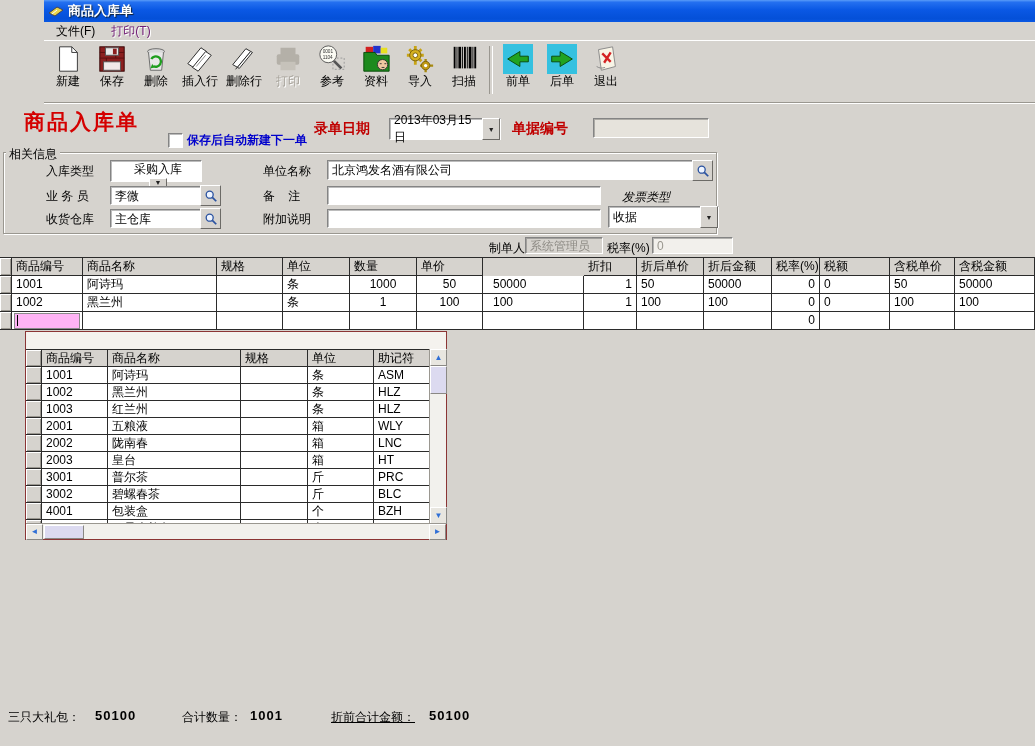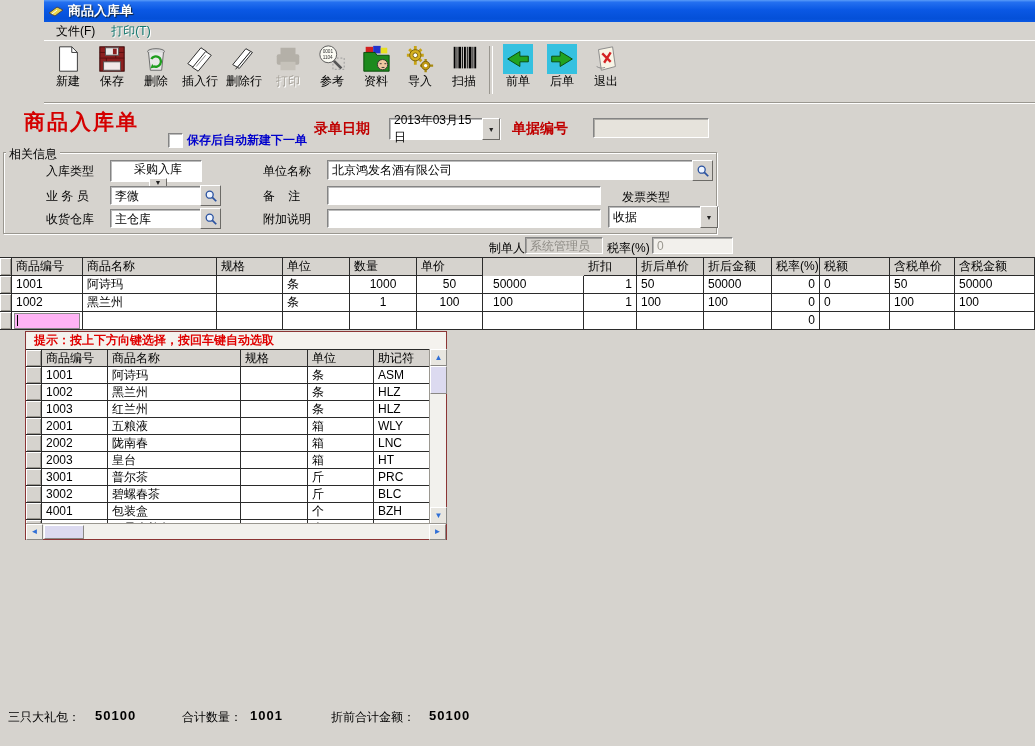--- a/index.html
+++ b/index.html
@@ -6,21 +6,21 @@
   .win{position:relative;width:1035px;height:746px;background:#d6d3ce;overflow:hidden;
        font-family:"Liberation Sans","DejaVu Sans",sans-serif;font-size:12px;color:#000;padding-left:44px;}
   
   .titlebar{height:22px;display:flex;align-items:center;gap:4px;padding-left:4px;
     background:linear-gradient(180deg,#5a9cf8 0%,#2470f0 10%,#0a58e4 45%,#0450d8 85%,#0a58e4 100%);}
   .titlebar .title{color:#fff;font-weight:bold;font-size:13px;text-shadow:1px 1px 1px #123;}
   .appicon{width:16px;height:16px;display:inline-block;}
   
   .menubar{height:18px;display:flex;align-items:center;padding-left:4px;border-bottom:1px solid #fff;}
   .menu-item{padding:1px 8px;}
-  .menu-item.disabled{color:#0f766e;text-shadow:1px 1px 0 #fff;}
+  .menu-item.disabled{color:#701a75;text-shadow:1px 1px 0 #fff;}
   
   .toolbar{height:60px;display:flex;align-items:flex-start;padding:1px 0 0 2px;
     border-bottom:1px solid #9a9790;box-shadow:0 1px 0 #fff;}
   .tbtn{width:44px;height:56px;display:flex;flex-direction:column;align-items:center;padding-top:2px;}
   .tbtn svg{width:30px;height:30px;flex:none;}
   .tbtn .lbl{font-size:12px;line-height:14px;white-space:nowrap;}
   .tbtn.disabled .lbl{color:#a8a49c;text-shadow:1px 1px 0 #fff;}
   .tb-sep{width:2px;height:48px;margin:4px 3px 0 3px;border-left:1px solid #9a9790;border-right:1px solid #fff;}
   
   .abs{position:absolute;}
@@ -262,21 +262,21 @@
   <div class="abs lab" style="left:46px;top:188px;">业 务 员</div>
   <div class="abs sunken field" style="left:110px;top:186px;width:86px;height:17px;">李微</div>
   <div class="abs raised magbtn" style="left:200px;top:185px;">
     <svg viewBox="0 0 16 16">
         <circle cx="6.5" cy="6.5" r="4" fill="#eef4ff" stroke="#2a52a0" stroke-width="1.5"></circle>
         <line x1="9.5" y1="9.5" x2="14" y2="14" stroke="#2a52a0" stroke-width="2"></line>
       </svg>
   </div>
   <div class="abs lab" style="left:263px;top:188px;">备    注</div>
   <div class="abs sunken field" style="left:327px;top:186px;width:264px;height:17px;"></div>
-  <div class="abs lab" style="left:622px;top:189px;">发票类型</div>
+  <div class="abs lab" style="left:622px;top:189px;font-style:italic;">发票类型</div>
 
   <div class="abs lab" style="left:46px;top:211px;">收货仓库</div>
   <div class="abs sunken field" style="left:110px;top:209px;width:86px;height:17px;">主仓库</div>
   <div class="abs raised magbtn" style="left:200px;top:208px;">
     <svg viewBox="0 0 16 16">
         <circle cx="6.5" cy="6.5" r="4" fill="#eef4ff" stroke="#2a52a0" stroke-width="1.5"></circle>
         <line x1="9.5" y1="9.5" x2="14" y2="14" stroke="#2a52a0" stroke-width="2"></line>
       </svg>
   </div>
   <div class="abs lab" style="left:263px;top:211px;">附加说明</div>
@@ -360,21 +360,20 @@
         <div class="g-cell " style="width: 67px; flex: 0 0 auto;"></div>
         <div class="g-cell " style="width: 68px; flex: 0 0 auto;"></div>
         <div class="g-cell al-r" style="width: 48px; flex: 0 0 auto;">0</div>
         <div class="g-cell " style="width: 70px; flex: 0 0 auto;"></div>
         <div class="g-cell " style="width: 65px; flex: 0 0 auto;"></div>
         <div class="g-cell " style="width: 80px; flex: 0 0 auto;"></div>
       </div>
     </div>
 
   <div class="popup" id="popup">
-    <div class="pp-hint">提示：按上下方向键选择，按回车键自动选取</div>
     <div class="pp-body" id="pp-body">
         <div class="pp-row pp-head">
           <div class="pp-cell g-ind" style="width: 16px; flex: 0 0 auto;"></div>
           <div class="pp-cell" style="width: 66px; flex: 0 0 auto;">商品编号</div>
           <div class="pp-cell" style="width: 133px; flex: 0 0 auto;">商品名称</div>
           <div class="pp-cell" style="width: 67px; flex: 0 0 auto;">规格</div>
           <div class="pp-cell" style="width: 66px; flex: 0 0 auto;">单位</div>
           <div class="pp-cell" style="width: 56px; flex: 0 0 auto;">助记符</div>
         </div>
         <div class="pp-row">
@@ -467,16 +466,16 @@
       <div class="sbtn">◄</div>
       <div class="sthumb h-thumb"></div>
       <div class="sbtn hs-right">►</div>
     </div>
   </div>
 
   <div class="tot-lab" style="left:8px;">三只大礼包：</div>
   <div class="tot-val" style="left:95px;">50100</div>
   <div class="tot-lab" style="left:182px;">合计数量：</div>
   <div class="tot-val" style="left:250px;">1001</div>
-  <div class="tot-lab" style="left:331px;">折前合计金额：</div>
+  <div class="tot-lab" style="left:331px;text-decoration:underline;">折前合计金额：</div>
   <div class="tot-val" style="left:429px;">50100</div>
 
 </div>
 
 </body></html>

